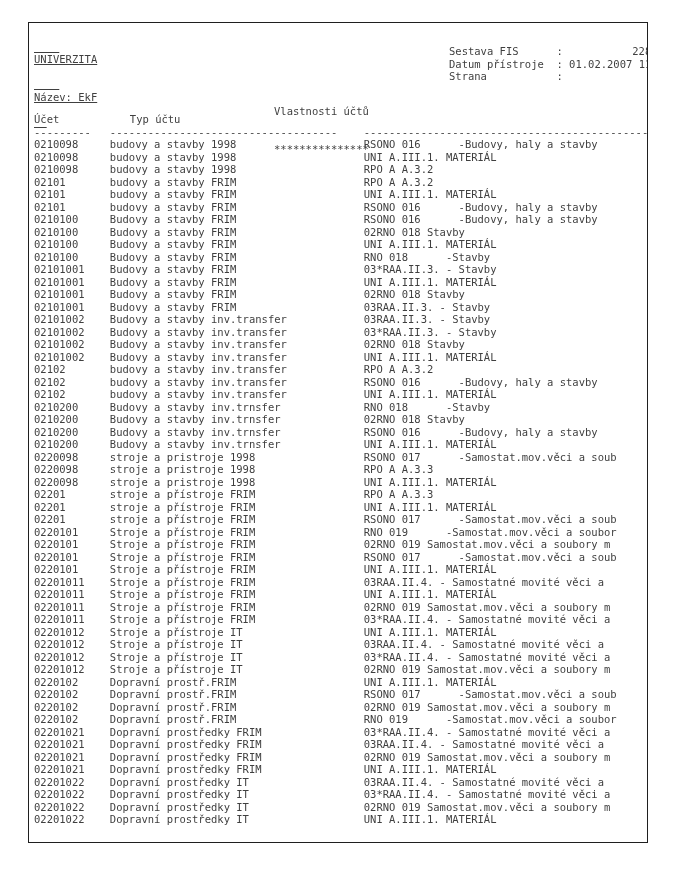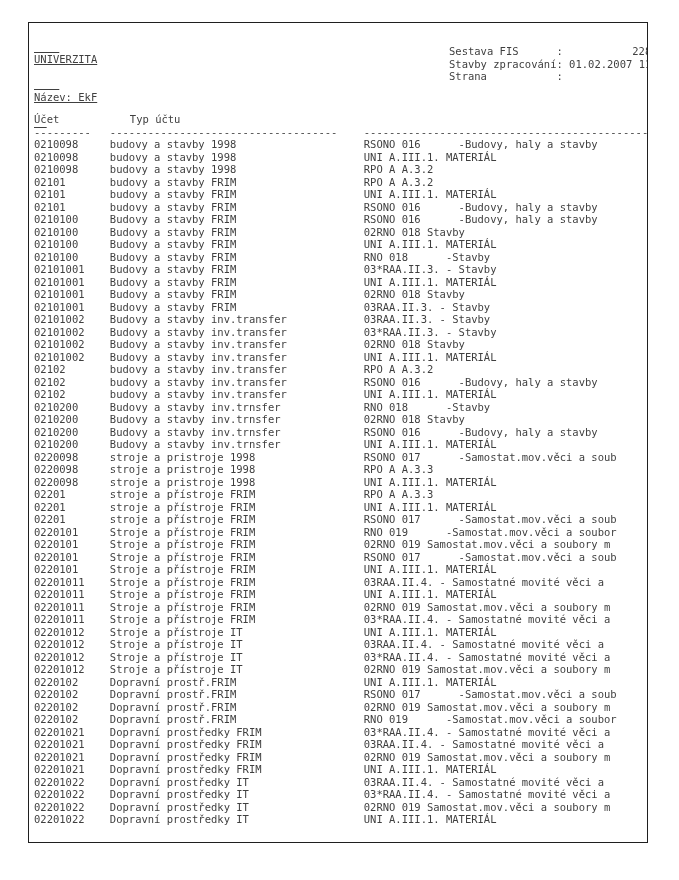--- a/index.html
+++ b/index.html
@@ -58,32 +58,36 @@
 
   <div class="hdr-right">
 
       <div class="meta-line">
         <span class="m-label">Sestava FIS</span>
         <span class="m-colon">:</span>
         <span class="m-value">228/01314</span>
       </div>
 
       <div class="meta-line">
-        <span class="m-label">Stavby zpracování</span>
+        <span class="m-label">Datum přístroje</span>
         <span class="m-colon">:</span>
         <span class="m-value">01.02.2007 11:55:49</span>
       </div>
 
       <div class="meta-line">
         <span class="m-label">Strana</span>
         <span class="m-colon">:</span>
         <span class="m-value">1/4</span>
       </div>
     </div>
 
+  <div class="title-block">
+    <div>Vlastnosti účtů</div>
+    <div>***************</div>
+  </div>
 
   <div class="table">
     <div class="row">
       <span class="c1">Účet</span>
       <span class="c3">Typ účtu</span>
     </div>
     <div class="row">
       <span class="c1">---------</span>
       <span class="c2">------------------------------------</span>
       <span class="c3">----------------------------------------------</span>

